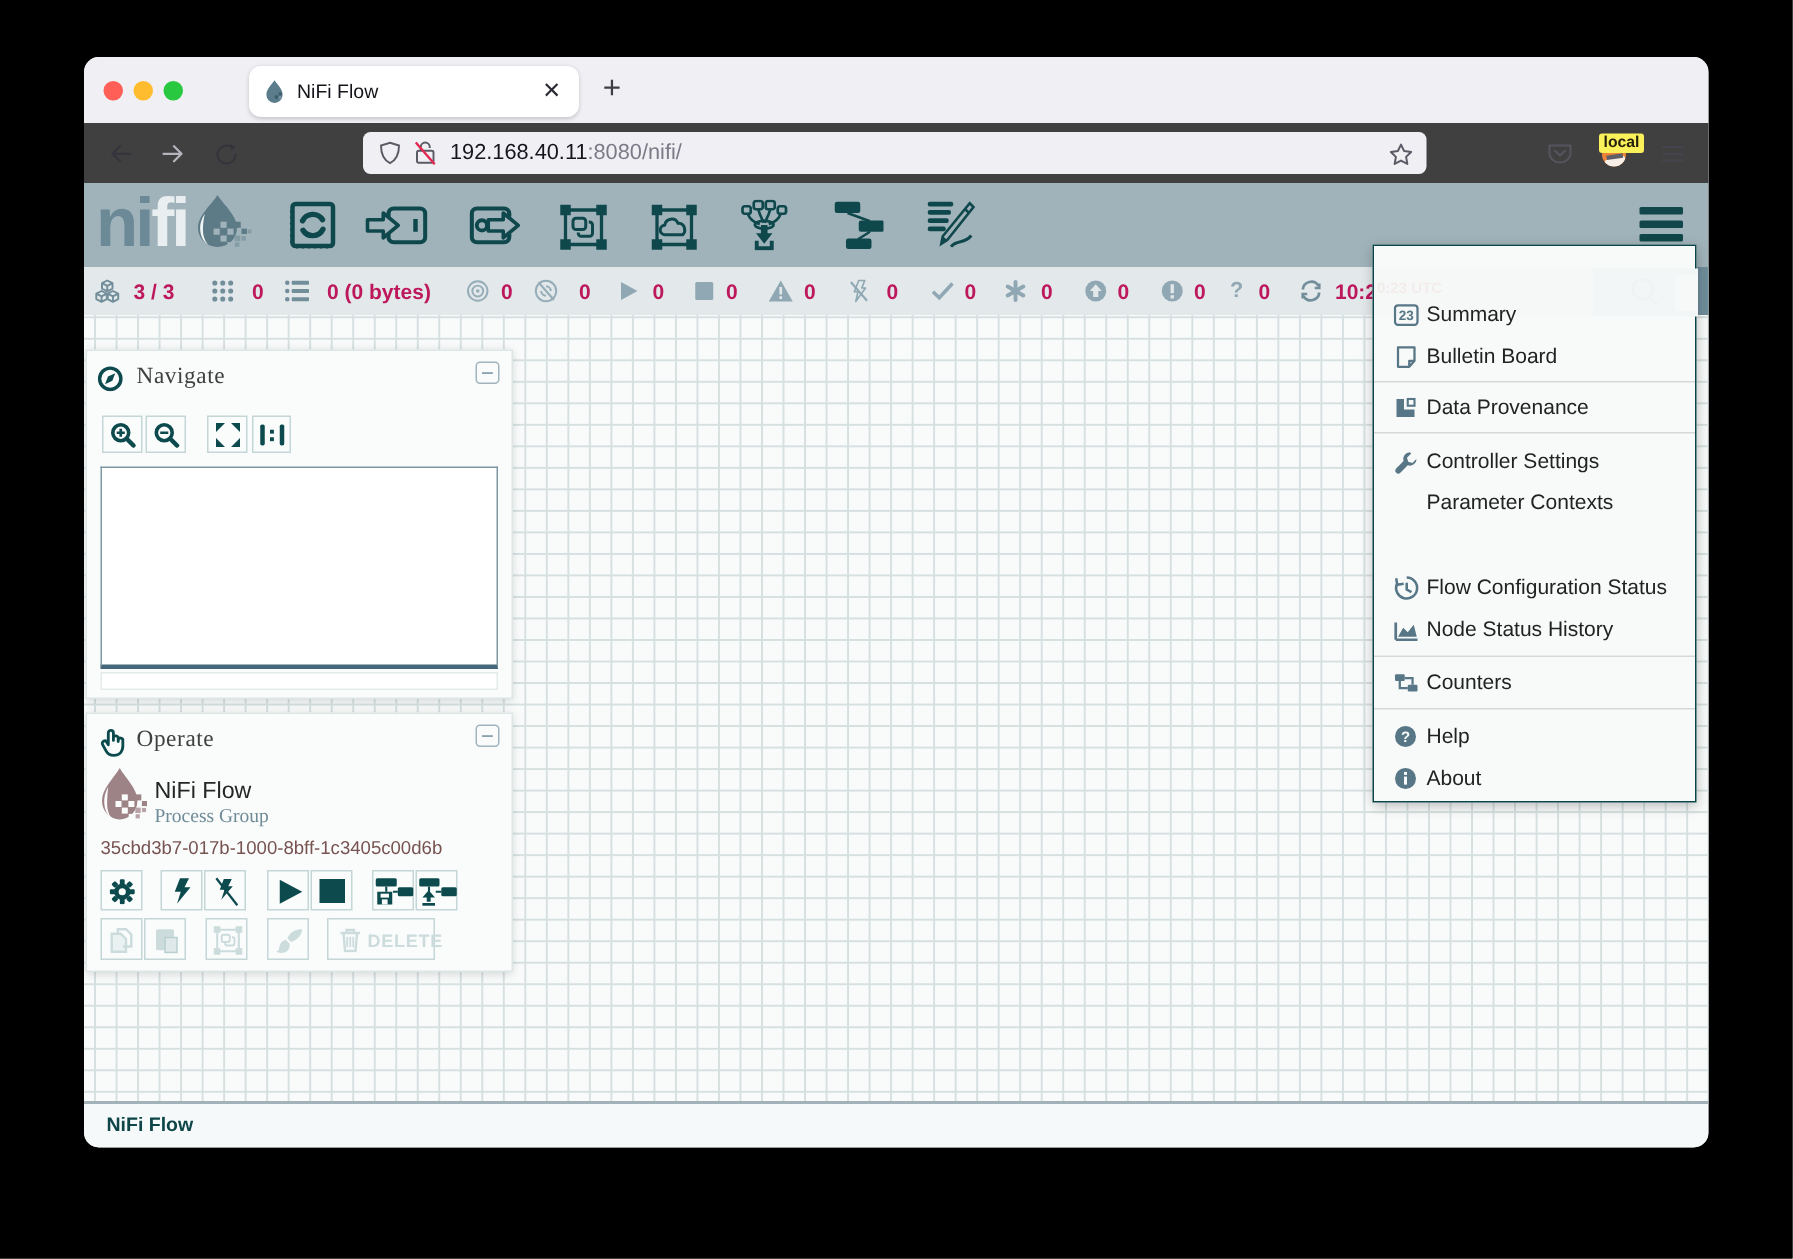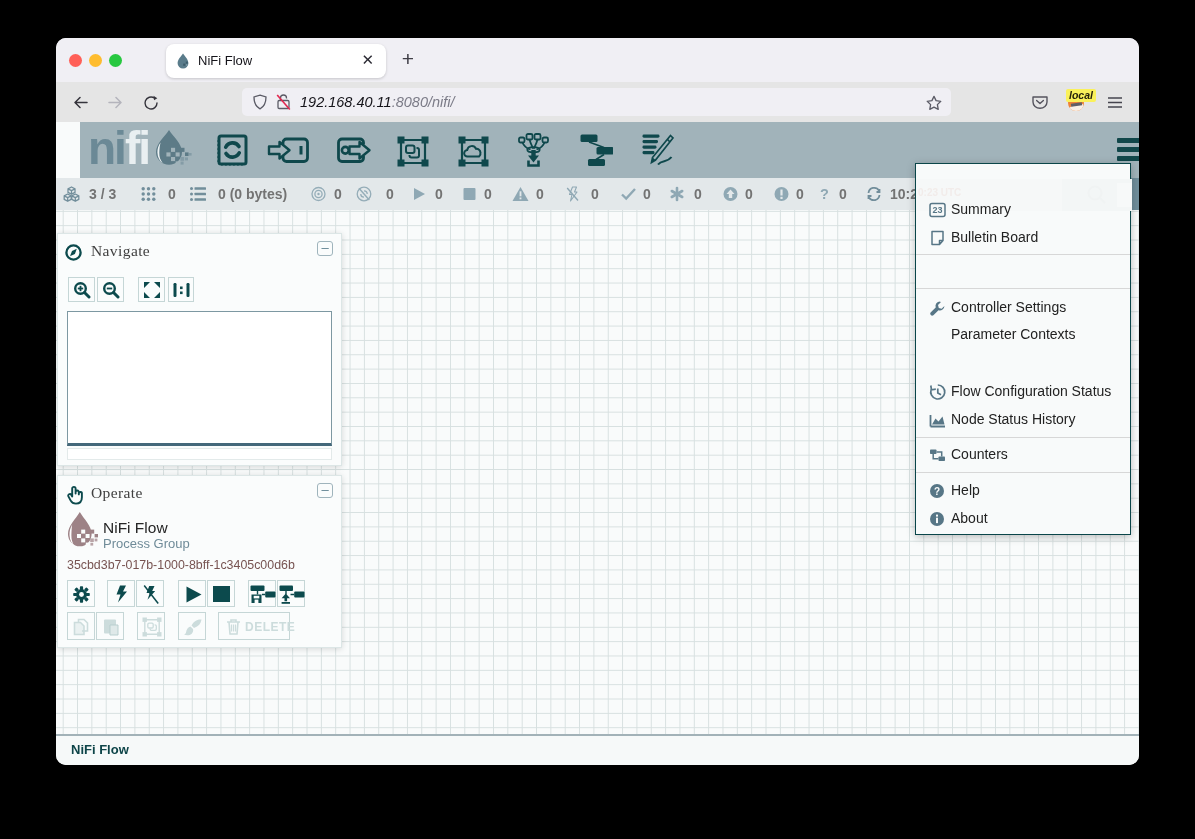--- a/index.html
+++ b/index.html
@@ -10,30 +10,30 @@
     box-shadow:0 18px 50px rgba(0,0,0,0.55); }
   
   #titlebar { position:absolute; left:0; top:0; width:100%; height:44px; background:#f0eff4; }
   .tl { position:absolute; top:15.5px; width:13px; height:13px; border-radius:50%; }
   #tab { position:absolute; left:110px; top:6px; width:220px; height:34px; background:#fff;
     border-radius:8px; box-shadow:0 1px 3px rgba(0,0,0,0.18); }
   #tab .txt { position:absolute; left:32px; top:9px; font-size:13px; color:#15141a; }
   #tab .close { position:absolute; right:12px; top:7px; font-size:15px; color:#2b2a33; }
   #newtab { position:absolute; left:338px; top:8px; width:28px; height:28px; font-size:21px;
     color:#3f3e46; text-align:center; line-height:26px; font-weight:300;}
-  #navbar { position:absolute; left:0; top:44px; width:100%; height:40px; background:#e5e5e5;font-style:italic; }
+  #navbar { position:absolute; left:0; top:44px; width:100%; height:40px; background:#404040; }
   #urlbar { position:absolute; left:186px; top:6px; width:709px; height:28px; background:#f0eff4;
     border-radius:5px; }
   #urltext { position:absolute; left:58px; top:5.5px; font-size:14.5px; color:#15141a; }
   #urltext .gray { color:#7b7b87; }
   
-  #nf-header { position:absolute; left:0; top:84px; width:100%; height:56px; background:#a1b3ba;margin-left:24px; }
+  #nf-header { position:absolute; left:0; top:84px; width:100%; height:56px; background:#a1b3ba; }
   #nf-status { position:absolute; left:0; top:140px; width:100%; height:32px; background:#e3e8ea; }
   #nf-status .darkblock { position:absolute; right:0; top:0; width:78px; height:32px; background:#6f8d9a; }
-  .stat { position:absolute; top:0; height:32px; line-height:32px; font-size:14px; font-weight:bold; color:#737373; }
+  .stat { position:absolute; top:0; height:32px; line-height:32px; font-size:14px; font-weight:bold; color:#be185d; }
   .sticon { position:absolute; top:0; height:32px; display:flex; align-items:center; color:#728e9b; }
   
   #canvas { position:absolute; left:0; top:172px; width:100%; height:524px;
     background-color:#f9fbfb;
     background-image:linear-gradient(#d7e0e0 1px, transparent 1px),
                      linear-gradient(90deg, #d7e0e0 1px, transparent 1px);
     background-size:14.35px 14.35px; background-position:6.7px 0.85px; }
   #footer { position:absolute; left:0; top:696px; width:100%; height:31px; background:#f6f9f9;
     border-top:2px solid #a2b2b8; }
   #footer .crumb { position:absolute; left:15px; top:6px; font-size:13px; font-weight:bold; color:#0e4549; }
@@ -396,21 +396,21 @@
         <rect x="22.2" y="17.6" width="4" height="4"></rect>
           <rect x="26.6" y="22" width="3.4" height="3.4"></rect>
       </g>
       <g fill="#b8a4a7">
         <rect x="22.2" y="26.4" width="3.6" height="3.6"></rect>
           <rect x="26.6" y="26.6" width="2.8" height="2.8"></rect>
           <rect x="22.4" y="30.8" width="2.8" height="2.8"></rect>
       </g>
     </svg>
     <div style="position:absolute;left:45px;top:43px;font-size:15.5px;color:#262626;">NiFi Flow</div>
-    <div style="position:absolute;left:45px;top:60px;font-size:13px;color:#6f8b98;">Process Group</div>
+    <div style="position:absolute;left:45px;top:60px;font-size:13px;color:#6f8b98;font-family:Liberation Serif, serif;">Process Group</div>
     <div style="position:absolute;left:9px;top:82px;font-size:12.4px;color:#775351;">35cbd3b7-017b-1000-8bff-1c3405c00d6b</div>
 
     <div class="btn" style="left:9px;top:104px;width:28px;height:27px;">
       <svg style="position:absolute;left:5px;top:5px" width="17" height="17" viewBox="0 0 17 17">
         <g fill="#0c4a4d">
           <circle cx="8.5" cy="8.5" r="5.4"></circle>
           <g>
             <rect x="6.9" y="0.2" width="3.2" height="4.2" rx="0.8"></rect>
             <rect x="6.9" y="12.6" width="3.2" height="4.2" rx="0.8"></rect>
             <rect x="0.2" y="6.9" width="4.2" height="3.2" rx="0.8"></rect>
@@ -526,20 +526,29 @@
     </div>
     <div class="mi" style="top:60px">
       <span class="ictr">
           <svg width="15" height="16" viewBox="0 0 15 16">
             <path d="M2 1.5 H13 V10.5 L9.5 14.5 H2 Z M9.5 14.5 V10.5 H13" fill="none" stroke="#577686" stroke-width="1.5" stroke-linejoin="round"></path>
           </svg>
         </span>
       <span class="lbl">Bulletin Board</span>
     </div>
     <div class="mdiv" style="top:90px"></div>
+    <div class="mi" style="top:94px">
+      <span class="ictr">
+          <svg width="16" height="16" viewBox="0 0 16 16">
+            <path d="M2 2 V14 H14 V9 H7 V2 Z" fill="#577686"></path>
+            <rect x="9.5" y="2" width="4.5" height="4.5" fill="none" stroke="#577686" stroke-width="1.4"></rect>
+          </svg>
+        </span>
+      <span class="lbl">Data Provenance</span>
+    </div>
     <div class="mdiv" style="top:124px"></div>
     <div class="mi" style="top:130px">
       <span class="ictr">
           <svg width="17" height="17" viewBox="0 0 17 17">
             <path d="M11 1.5 A4.5 4.5 0 0 0 6.7 7.4 L1.6 12.5 A2 2 0 0 0 4.4 15.3 L9.5 10.2 A4.5 4.5 0 0 0 15.4 5.9 L12.6 8.7 L9.8 7.9 L9 5.1 L11.8 2.3 Z" fill="#577686"></path>
           </svg>
         </span>
       <span class="lbl">Controller Settings</span>
     </div>
     <div class="mi" style="top:157px">

